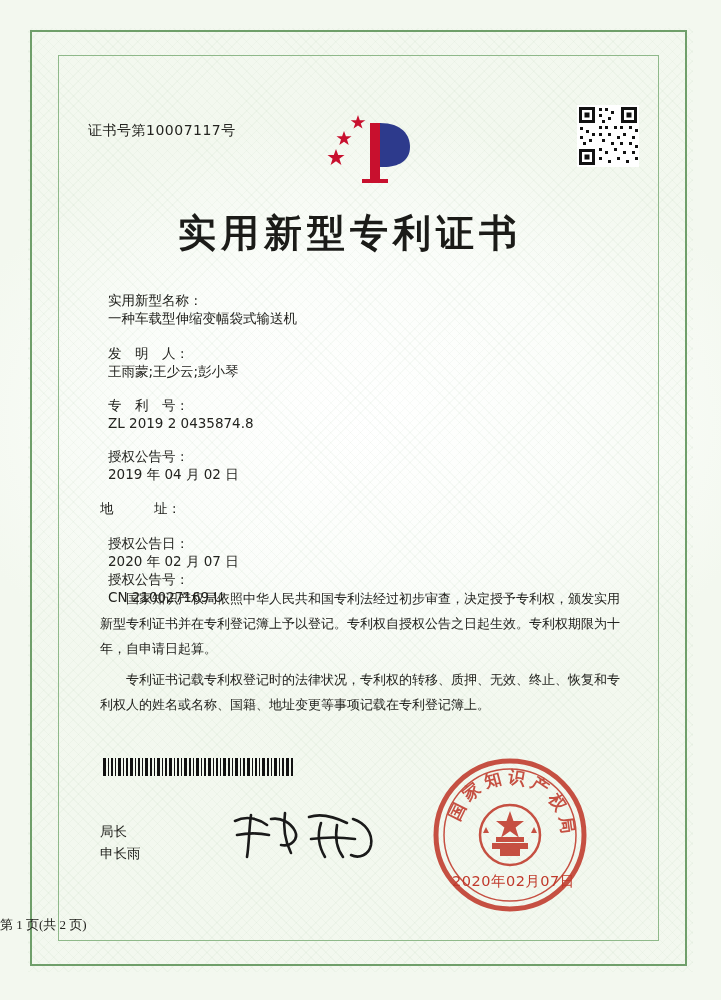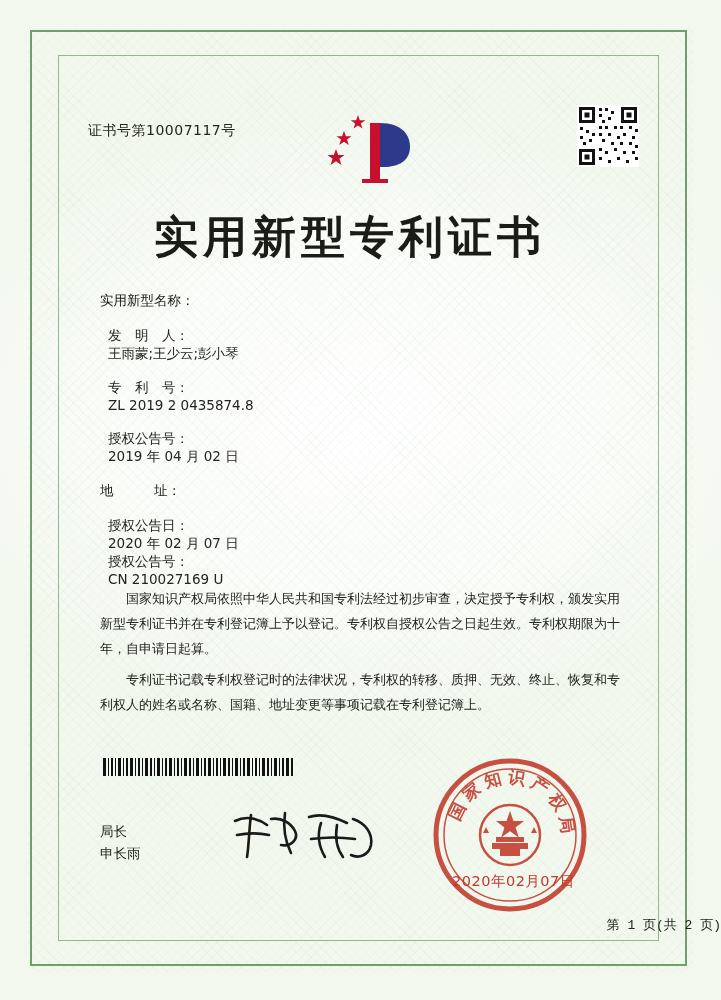--- a/index.html
+++ b/index.html
@@ -85,21 +85,21 @@
     position: absolute;
     right: 82px; top: 105px;
     width: 62px; height: 62px;
   }
 
   .title {
     position: absolute;
     left: 0; top: 208px;
     width: 700px;
     text-align: center;
-    font-size: 44px;
+    font-size: 38px;
     font-weight: bold;
     letter-spacing: 5px;
     color: #1b1b18;
     font-family: "DejaVu Sans", sans-serif;
   }
 
   .fields {
     position: absolute;
     left: 100px; top: 292px;
     width: 530px;
@@ -181,24 +181,24 @@
   .signature {
     position: absolute;
     left: 225px; top: 805px;
     width: 160px; height: 62px;
   }
 
   .page-no {
     position: absolute;
     left: 0; top: 916px;
     width: 721px;
-    text-align: right;
+    text-align: left;
     font-size: 13px;
     color: #23231f;
-    font-family: Liberation Mono, monospace;
+    font-family: Liberation Serif, serif;
   }
 
   .footnote {
     position: absolute;
     left: 0; top: 962px;
     width: 721px;
     text-align: center;
     font-size: 12.5px;
     color: #3a3a34;
     font-family: "DejaVu Sans", sans-serif;
@@ -288,20 +288,21 @@
           <rect x="58" y="52" width="3" height="3"></rect>
       </g>
     </svg>
   </div>
 
   <div class="title">实用新型专利证书</div>
 
   <div class="fields">
     <div class="field-row">
       <span class="field-label">实用新型名称：</span>
+      <span class="field-value">一种车载型伸缩变幅袋式输送机</span>
     </div>
     <div class="field-row">
       <span class="field-label">发　明　人：</span>
       <span class="field-value">王雨蒙;王少云;彭小琴</span>
     </div>
     <div class="field-row">
       <span class="field-label">专　利　号：</span>
       <span class="field-value">ZL 2019 2 0435874.8</span>
     </div>
     <div class="field-row">

